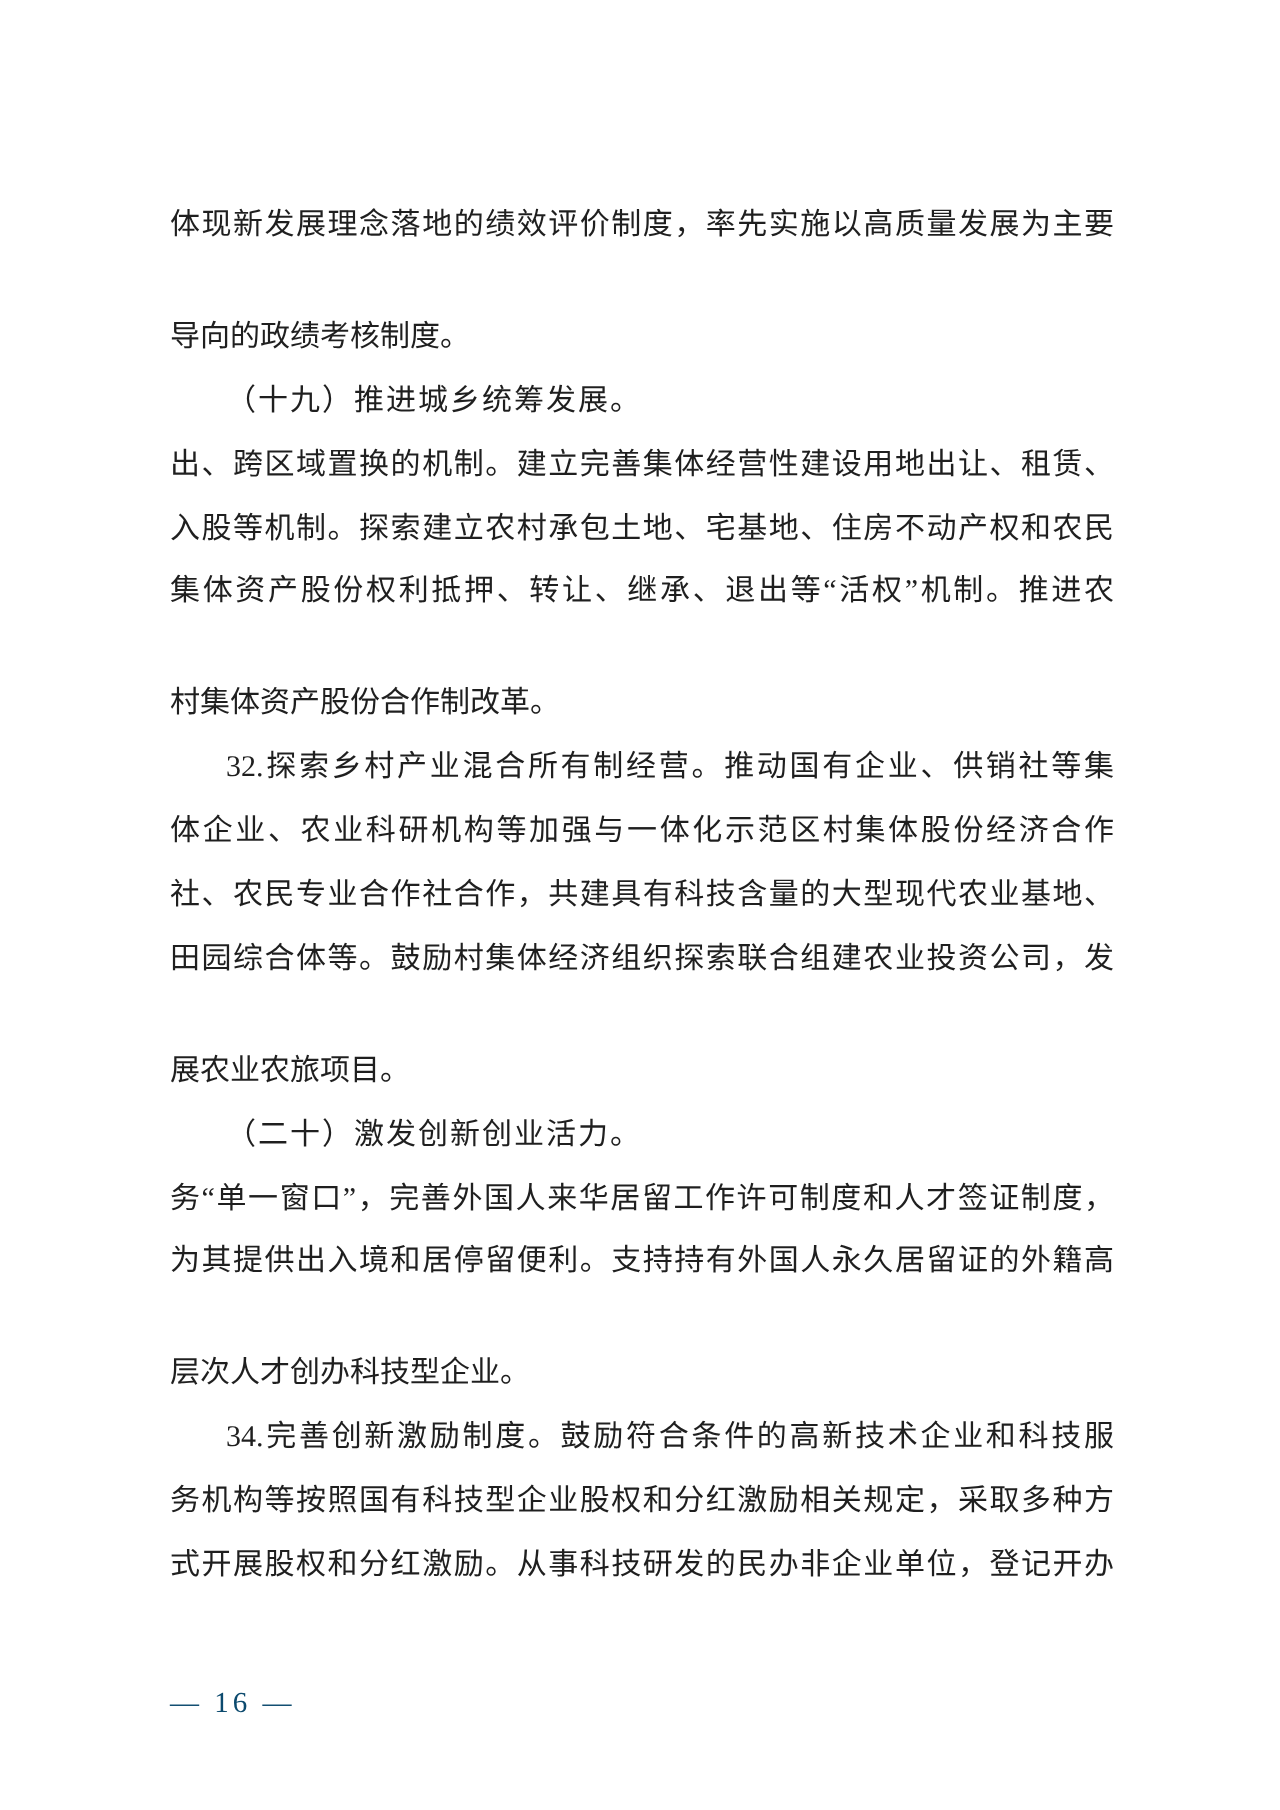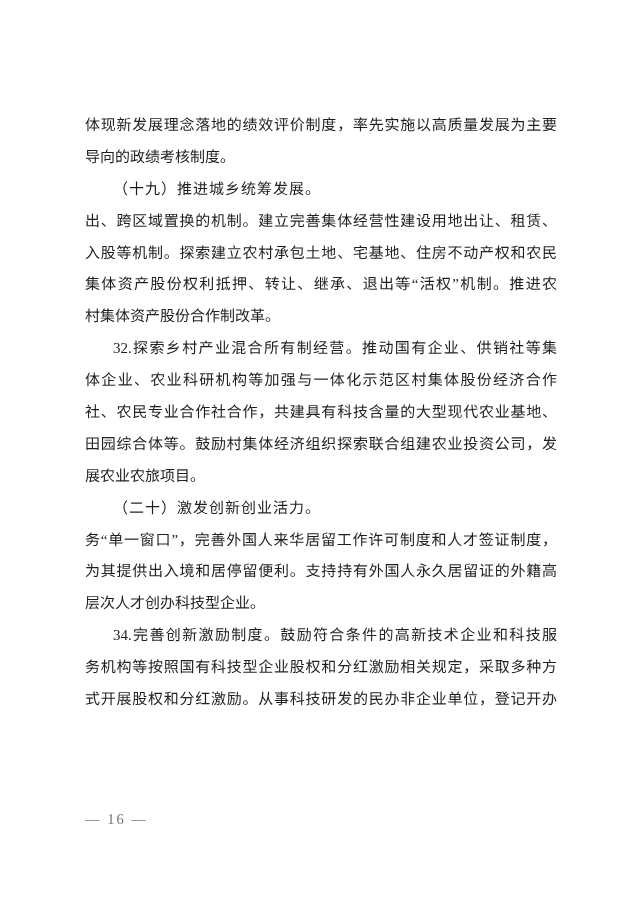--- a/index.html
+++ b/index.html
@@ -9,51 +9,52 @@
     height: 905px;
     margin: 0 auto;
     background: #ffffff;
     color: #1f1f1f;
     font-family: "Liberation Serif", "DejaVu Serif", serif;
     overflow: hidden;
   }
   .textblock {
     position: absolute;
     left: 85px;
-    top: 110px;
+    top: 98px;
     width: 472px;
     font-size: 15px;
   }
   .line {
     height: 31.9px;
     line-height: 31.9px;
     text-align: justify;
     text-align-last: justify;
     overflow: hidden;
   }
   .line.last {
     text-align-last: left;
+    margin-top: 24px;
   }
   .line.first {
     text-indent: 28px;
   }
   .line.heading {
     font-weight: 400;
     text-indent: 28px;
     text-align-last: left;
     letter-spacing: 1px;
   }
   .footer {
     position: absolute;
     left: 85px;
-    top: 809px;
+    top: 842px;
     font-size: 14.5px;
     line-height: 20px;
     letter-spacing: 2px;
-    color: #737373;
+    color: #0c4a6e;
   }
 </style>
 </head>
 <body>
 
 <div class="page">
 
   <div class="textblock">
 
     <div class="line">体现新发展理念落地的绩效评价制度，率先实施以高质量发展为主要</div>

